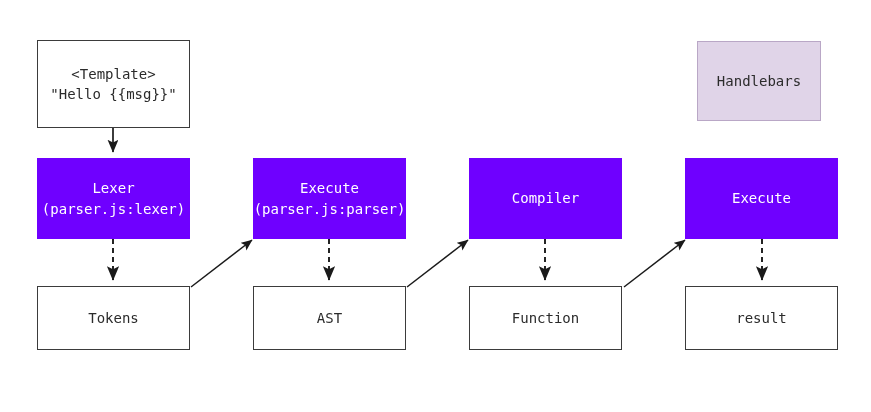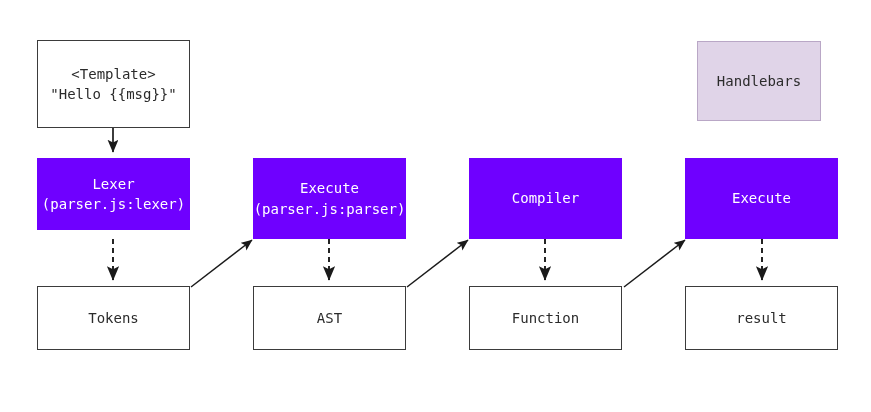--- a/index.html
+++ b/index.html
@@ -88,21 +88,21 @@
 
   <div class="node plain" style="left:37px; top:40px; width:153px; height:88px;">
     <span>&lt;Template&gt;</span>
     <span class="line2">"Hello {{msg}}"</span>
   </div>
 
   <div class="node legend" style="left:685px; top:41px; width:124px; height:80px;margin-left:12px;">
     <span>Handlebars</span>
   </div>
 
-  <div class="node stage" style="left:37px; top:158px; width:153px; height:72px;">
+  <div class="node stage" style="left:37px; top:158px; width:153px; height:81px;">
     <span>Lexer</span>
     <span class="line2">(parser.js:lexer)</span>
   </div>
 
   <div class="node stage" style="left:253px; top:158px; width:153px; height:81px;">
     <span>Execute</span>
     <span class="line2">(parser.js:parser)</span>
   </div>
 
   <div class="node stage" style="left:469px; top:158px; width:153px; height:81px;">

